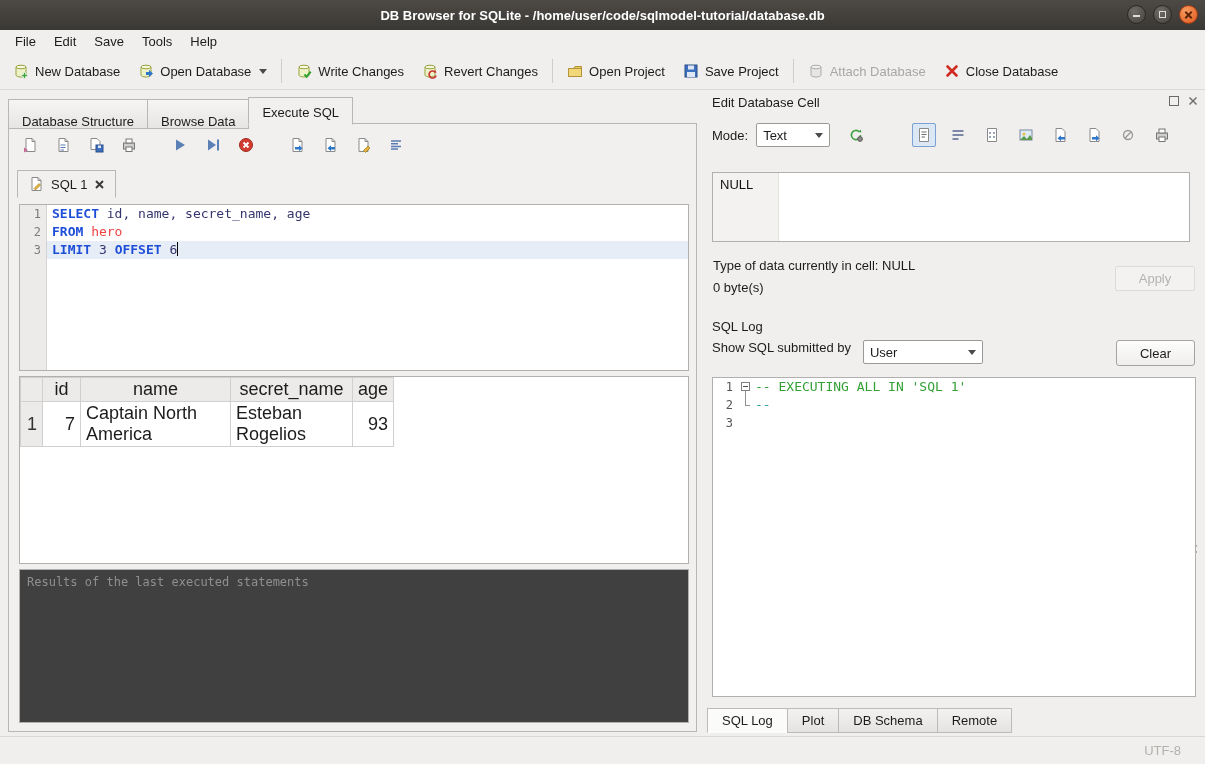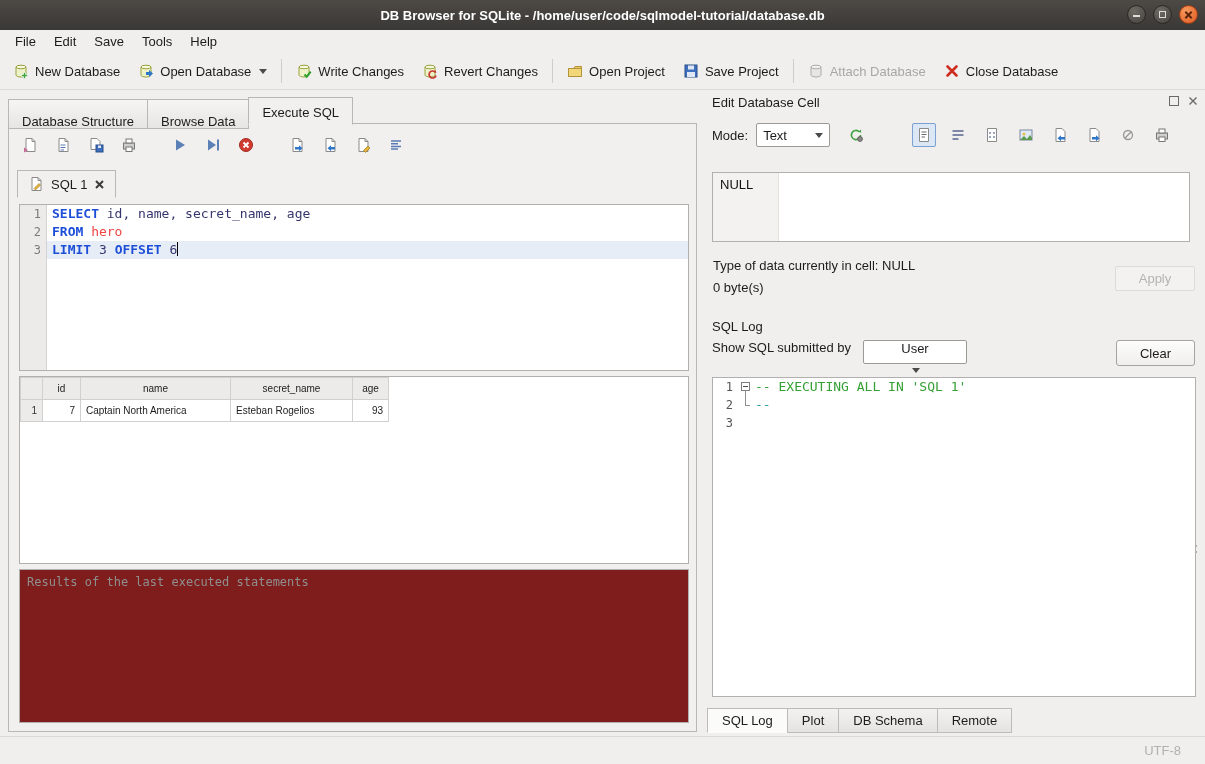--- a/index.html
+++ b/index.html
@@ -59,28 +59,28 @@
   .codecol { flex:1; }
   .codeline { height:18px; line-height:18px; font-size:13px; padding-left:5px; white-space:pre; }
   .codeline.current { background:#e7edf7; }
   .kw { color:#1d4ed8; font-weight:bold; }
   .pl { color:#35356e; }
   .tb { color:#ef4444;margin-top:12px; }
   .cursor { display:inline-block; width:1px; height:14px; background:#000; vertical-align:-2px; }
 
   
   .grid-box { position:absolute; top:252px; left:10px; right:7px; height:188px; border:1px solid #b2b0ae; background:#fff; overflow:hidden; }
-  table.grid { border-collapse:collapse; font-size:10px; }
+  table.grid { border-collapse:collapse; font-size:18px; }
   table.grid th, table.grid td { border:1px solid #d2d0ce; height:22px; padding:1px 5px; font-weight:normal; }
   table.grid th { background:#ecebe9; text-align:center; }
   td.rowno { background:#ecebe9; text-align:right; color:#333; }
   td.numcell { text-align:right; }
 
   
-  .msg-box { position:absolute; top:445px; left:10px; right:7px; height:154px; border:1px solid #b2b0ae; background:#7f1d1d; }
+  .msg-box { position:absolute; top:445px; left:10px; right:7px; height:154px; border:1px solid #b2b0ae; background:#404040; }
   .msg-text { padding:5px 7px; font-family:"DejaVu Sans Mono", monospace; font-size:12px; color:#8f8f8f; }
 
   
   .dock-title { position:absolute; left:0; right:0; height:24px; display:flex; align-items:center; padding-left:9px; }
   .dock-icons { position:absolute; right:6px; top:5px; display:flex; gap:7px; }
   .mini { width:12px; height:12px; display:block; }
 
   .controls-row { position:absolute; top:32px; left:9px; right:6px; height:26px; display:flex; align-items:center; }
   .combo { height:24px; background:#fff; border:1px solid #9c9a97; border-radius:2px; display:inline-flex; align-items:center; padding:0 6px; gap:6px; }
   .combo .spacer { flex:1; }
@@ -461,21 +461,21 @@
             <rect x="1.5" y="1.5" width="9" height="9" fill="none" stroke="#6c6a67"></rect>
           </svg>
         <svg class="mini" viewBox="0 0 12 12">
             <path d="M2.5 2.5l7 7M9.5 2.5l-7 7" stroke="#6c6a67" stroke-width="1.4"></path>
           </svg>
       </div>
     </div>
 
     <div class="filter-row">
       <span>Show SQL submitted by</span>
-      <div class="combo" style="width:104px; margin-left:12px;flex-direction:column;">
+      <div class="combo" style="width:120px; margin-left:12px;">
         <span>User</span>
         <span class="spacer"></span>
         <span class="caret"></span>
       </div>
       <div class="clear-btn">Clear</div>
     </div>
 
     <div class="logbox">
       <div class="log-line">
         <span class="logn">1</span>

